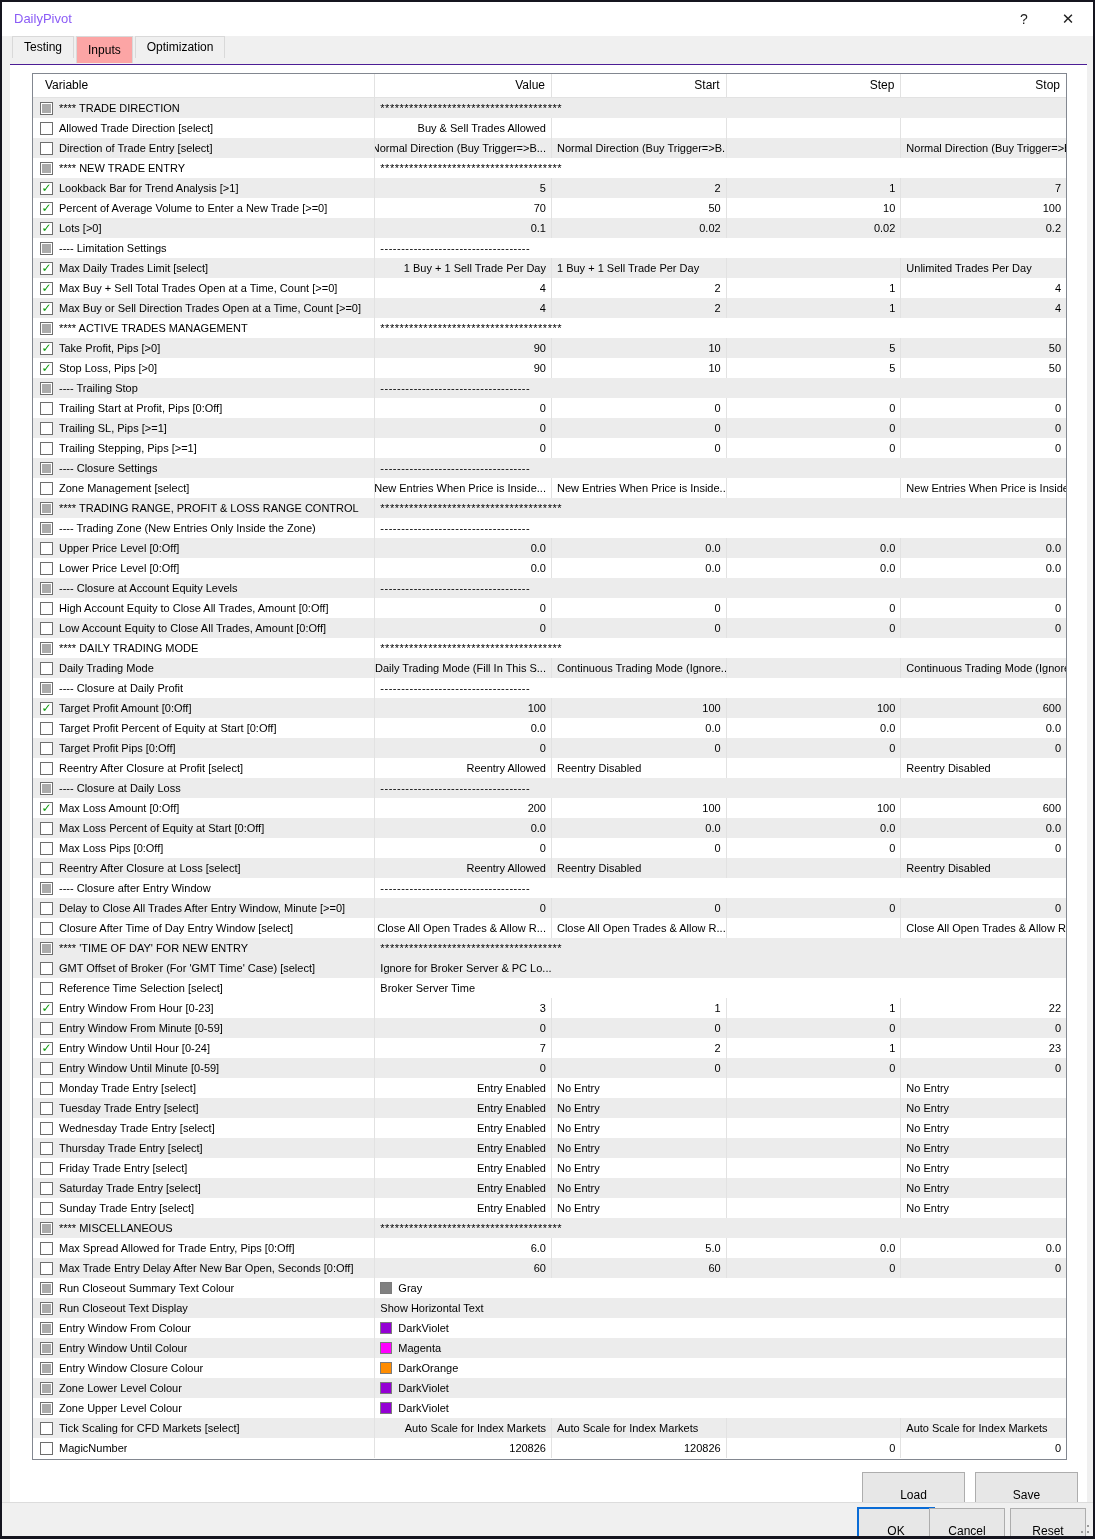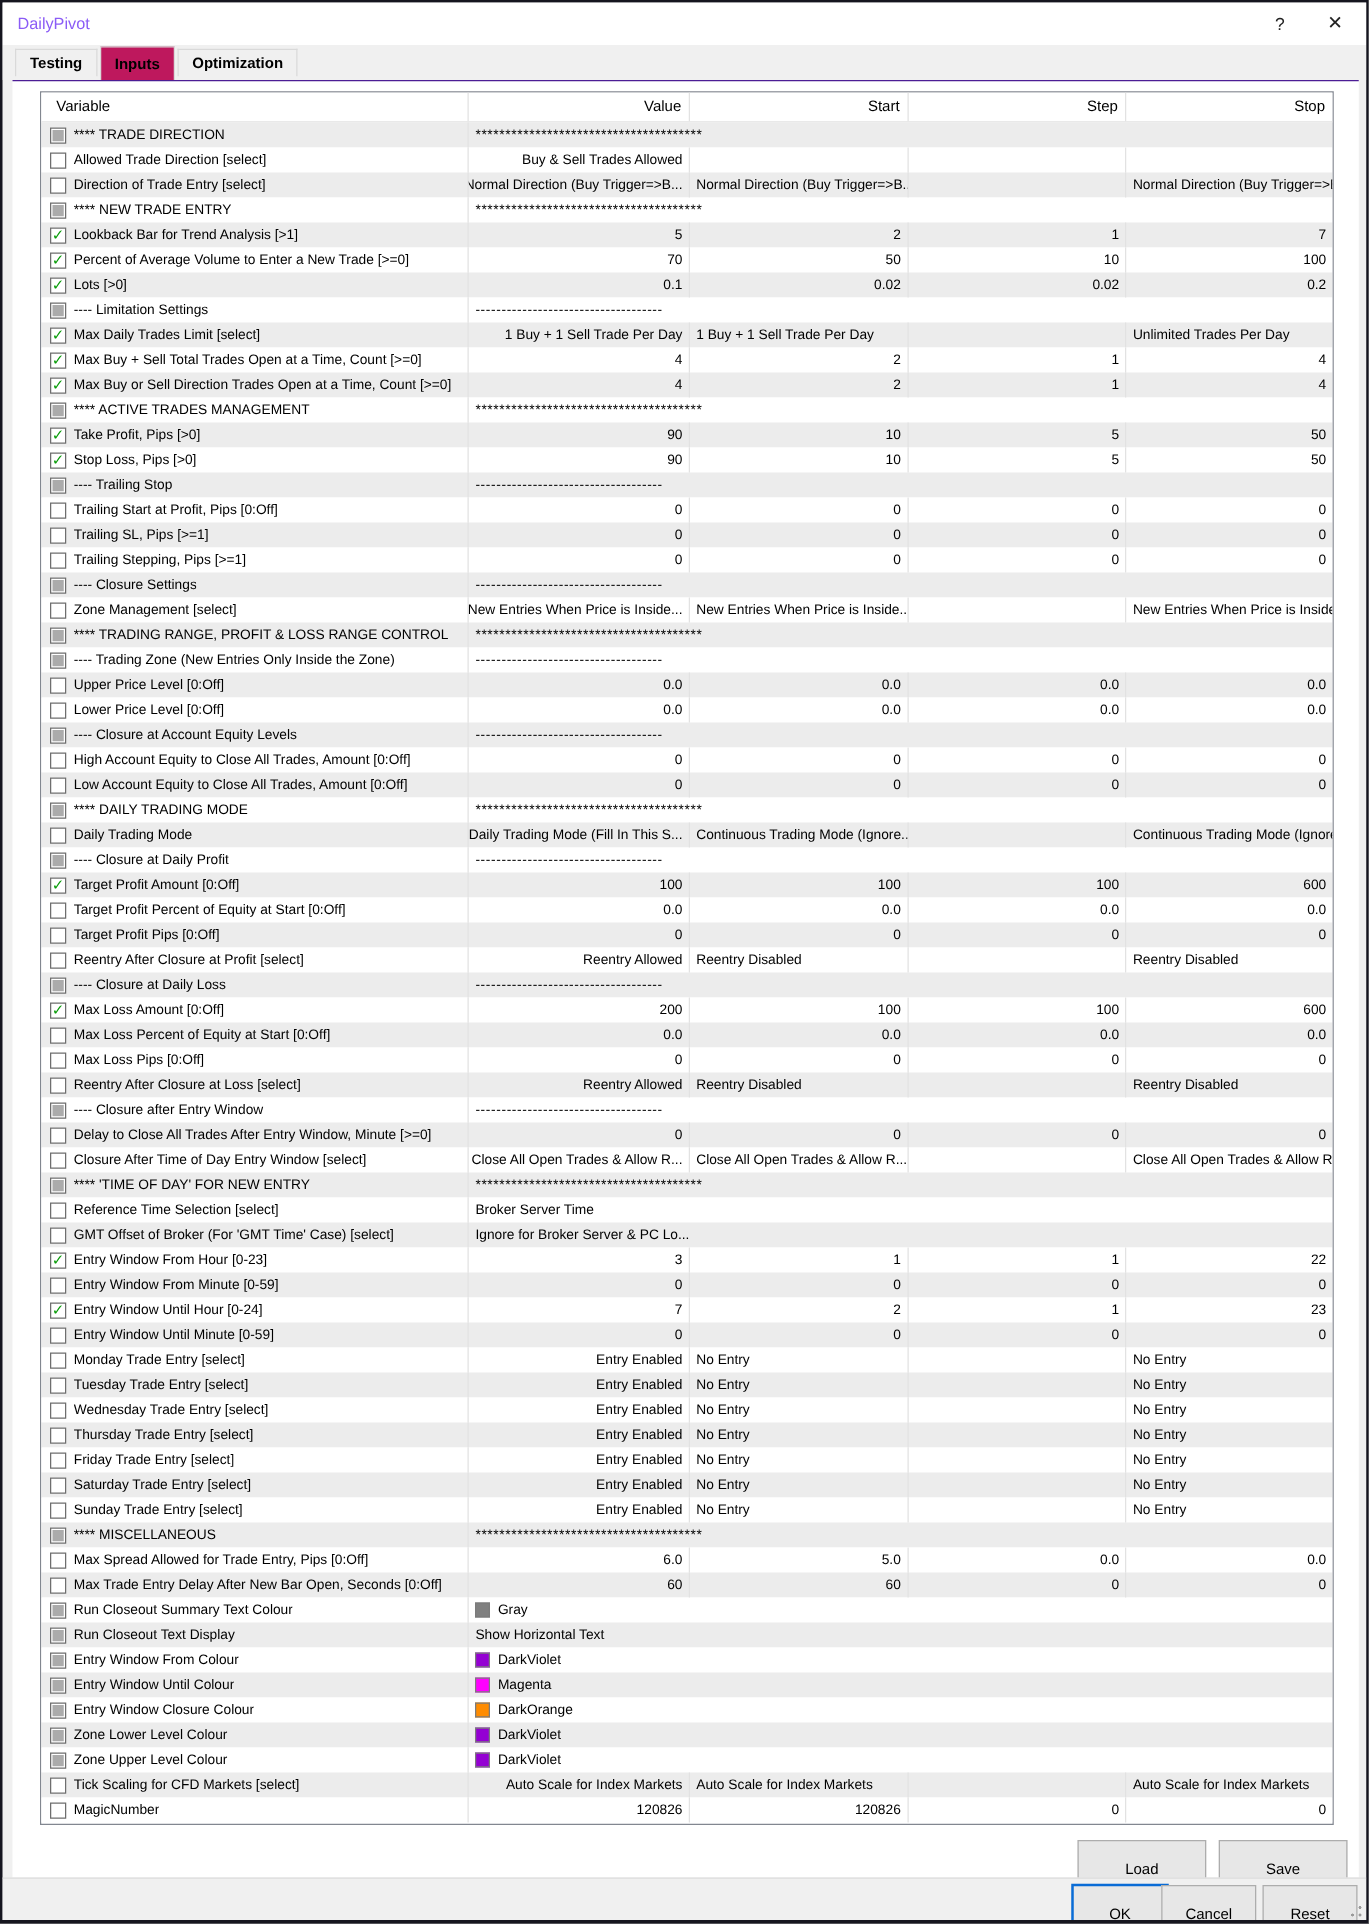--- a/index.html
+++ b/index.html
@@ -9,23 +9,23 @@
     border:2px solid #15151f;border-bottom-width:3px;
     font-family:"Liberation Sans","DejaVu Sans",sans-serif;color:#000;overflow:hidden;
   }
   
   .titlebar{position:absolute;left:0;top:0;right:0;height:34px;background:#ffffff;}
   .title{position:absolute;left:12px;top:0;line-height:34px;font-size:13px;color:#8b5cf6;}
   .tb-btn{position:absolute;top:0;width:34px;height:34px;text-align:center;line-height:34px;font-size:14px;color:#222;cursor:default;}
   .tb-btn.help{right:52px;}
   .tb-btn.close{right:8px;font-size:15px;}
   
-  .tabstrip{position:absolute;left:0;top:34px;right:0;height:28px;background:#f0f0f0;display:flex;align-items:center;padding-left:10px;font-weight:bold;}
+  .tabstrip{position:absolute;left:0;top:34px;right:0;height:28px;background:#f0f0f0;display:flex;align-items:flex-start;padding-left:10px;}
   .tab{height:22px;line-height:21px;padding:0 11px;border:1px solid #d9d9d9;border-bottom:none;background:#f0f0f0;margin-right:2px;font-size:12px;cursor:default;}
-  .tab.active{height:27px;line-height:26px;background:#be185d;margin-bottom:-1px;position:relative;z-index:3;}
+  .tab.active{height:27px;line-height:26px;background:#fca5a5;margin-bottom:-1px;position:relative;z-index:3;}
   
   .page{position:absolute;left:8px;right:6px;top:62px;height:1440px;background:#ffffff;border-top:1px solid #4c1d95;}
   
   .table{position:absolute;left:22px;top:8px;width:1035px;height:1387px;border:1px solid #828790;background:#fff;overflow:hidden;}
   .thead{display:flex;height:24px;border-bottom:1px solid #e2e2e2;background:#fff;}
   .hc{font-size:12px;line-height:23px;border-right:1px solid #e2e2e2;overflow:hidden;white-space:nowrap;}
   .hc:last-child{border-right:none;}
   .h-var{width:343px;padding-left:12px;}
   .h-val{width:177px;}
   .h-start{width:175px;}
@@ -728,36 +728,36 @@
           </div>
           <div class="row g">
             <div class="varcell">
               <span class="cb dis"></span>
               <span class="rowlabel">**** 'TIME OF DAY' FOR NEW ENTRY</span>
             </div>
             <div class="cell cwide">
               <span class="filler">**************************************</span>
             </div>
           </div>
+          <div class="row g">
+            <div class="varcell">
+              <span class="cb un"></span>
+              <span class="rowlabel">GMT Offset of Broker (For 'GMT Time' Case) [select]</span>
+            </div>
+            <div class="cell cwide">
+              <span>Ignore for Broker Server &amp; PC Lo...</span>
+            </div>
+          </div>
           <div class="row">
             <div class="varcell">
               <span class="cb un"></span>
               <span class="rowlabel">Reference Time Selection [select]</span>
             </div>
             <div class="cell cwide">
               <span>Broker Server Time</span>
-            </div>
-          </div>
-          <div class="row g">
-            <div class="varcell">
-              <span class="cb un"></span>
-              <span class="rowlabel">GMT Offset of Broker (For 'GMT Time' Case) [select]</span>
-            </div>
-            <div class="cell cwide">
-              <span>Ignore for Broker Server &amp; PC Lo...</span>
             </div>
           </div>
           <div class="row">
             <div class="varcell">
               <span class="cb chk">✓</span>
               <span class="rowlabel">Entry Window From Hour [0-23]</span>
             </div>
             <div class="cell c2 num">
               <span>3</span>
             </div>

